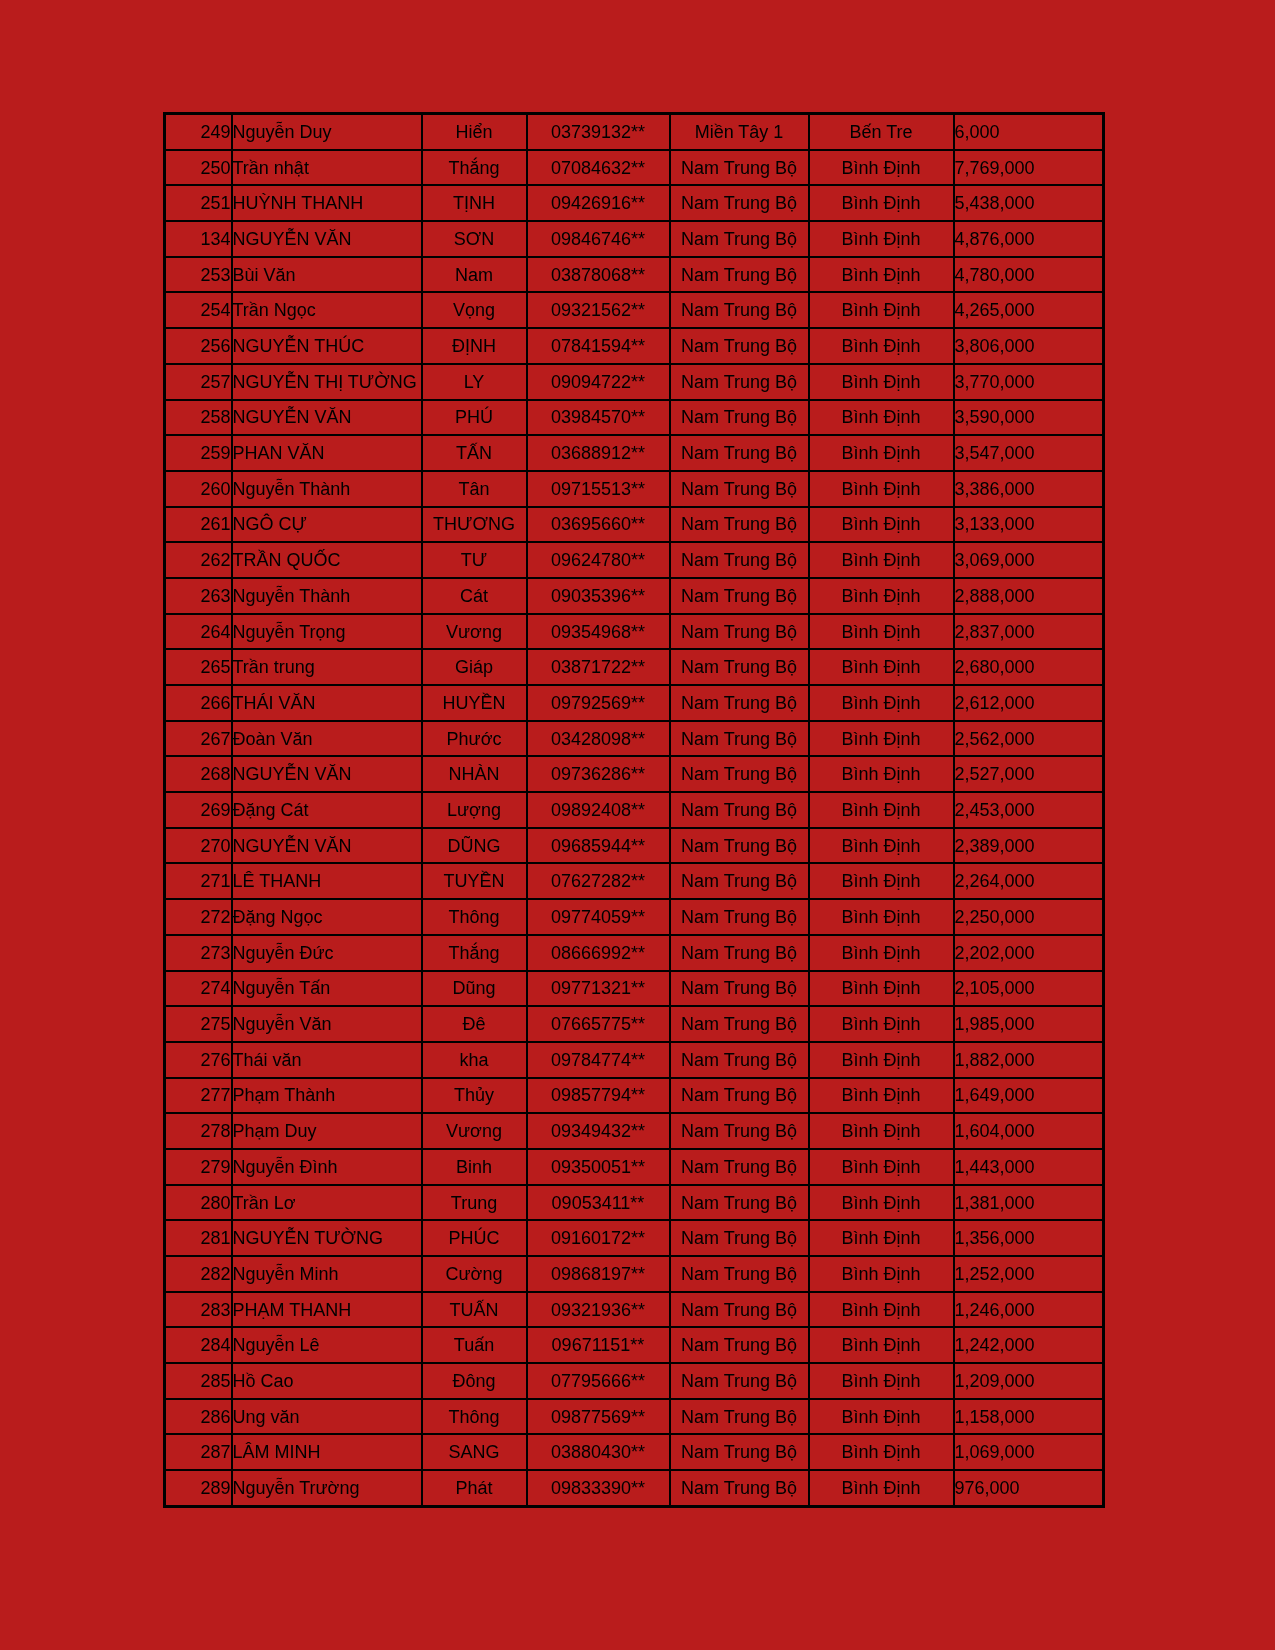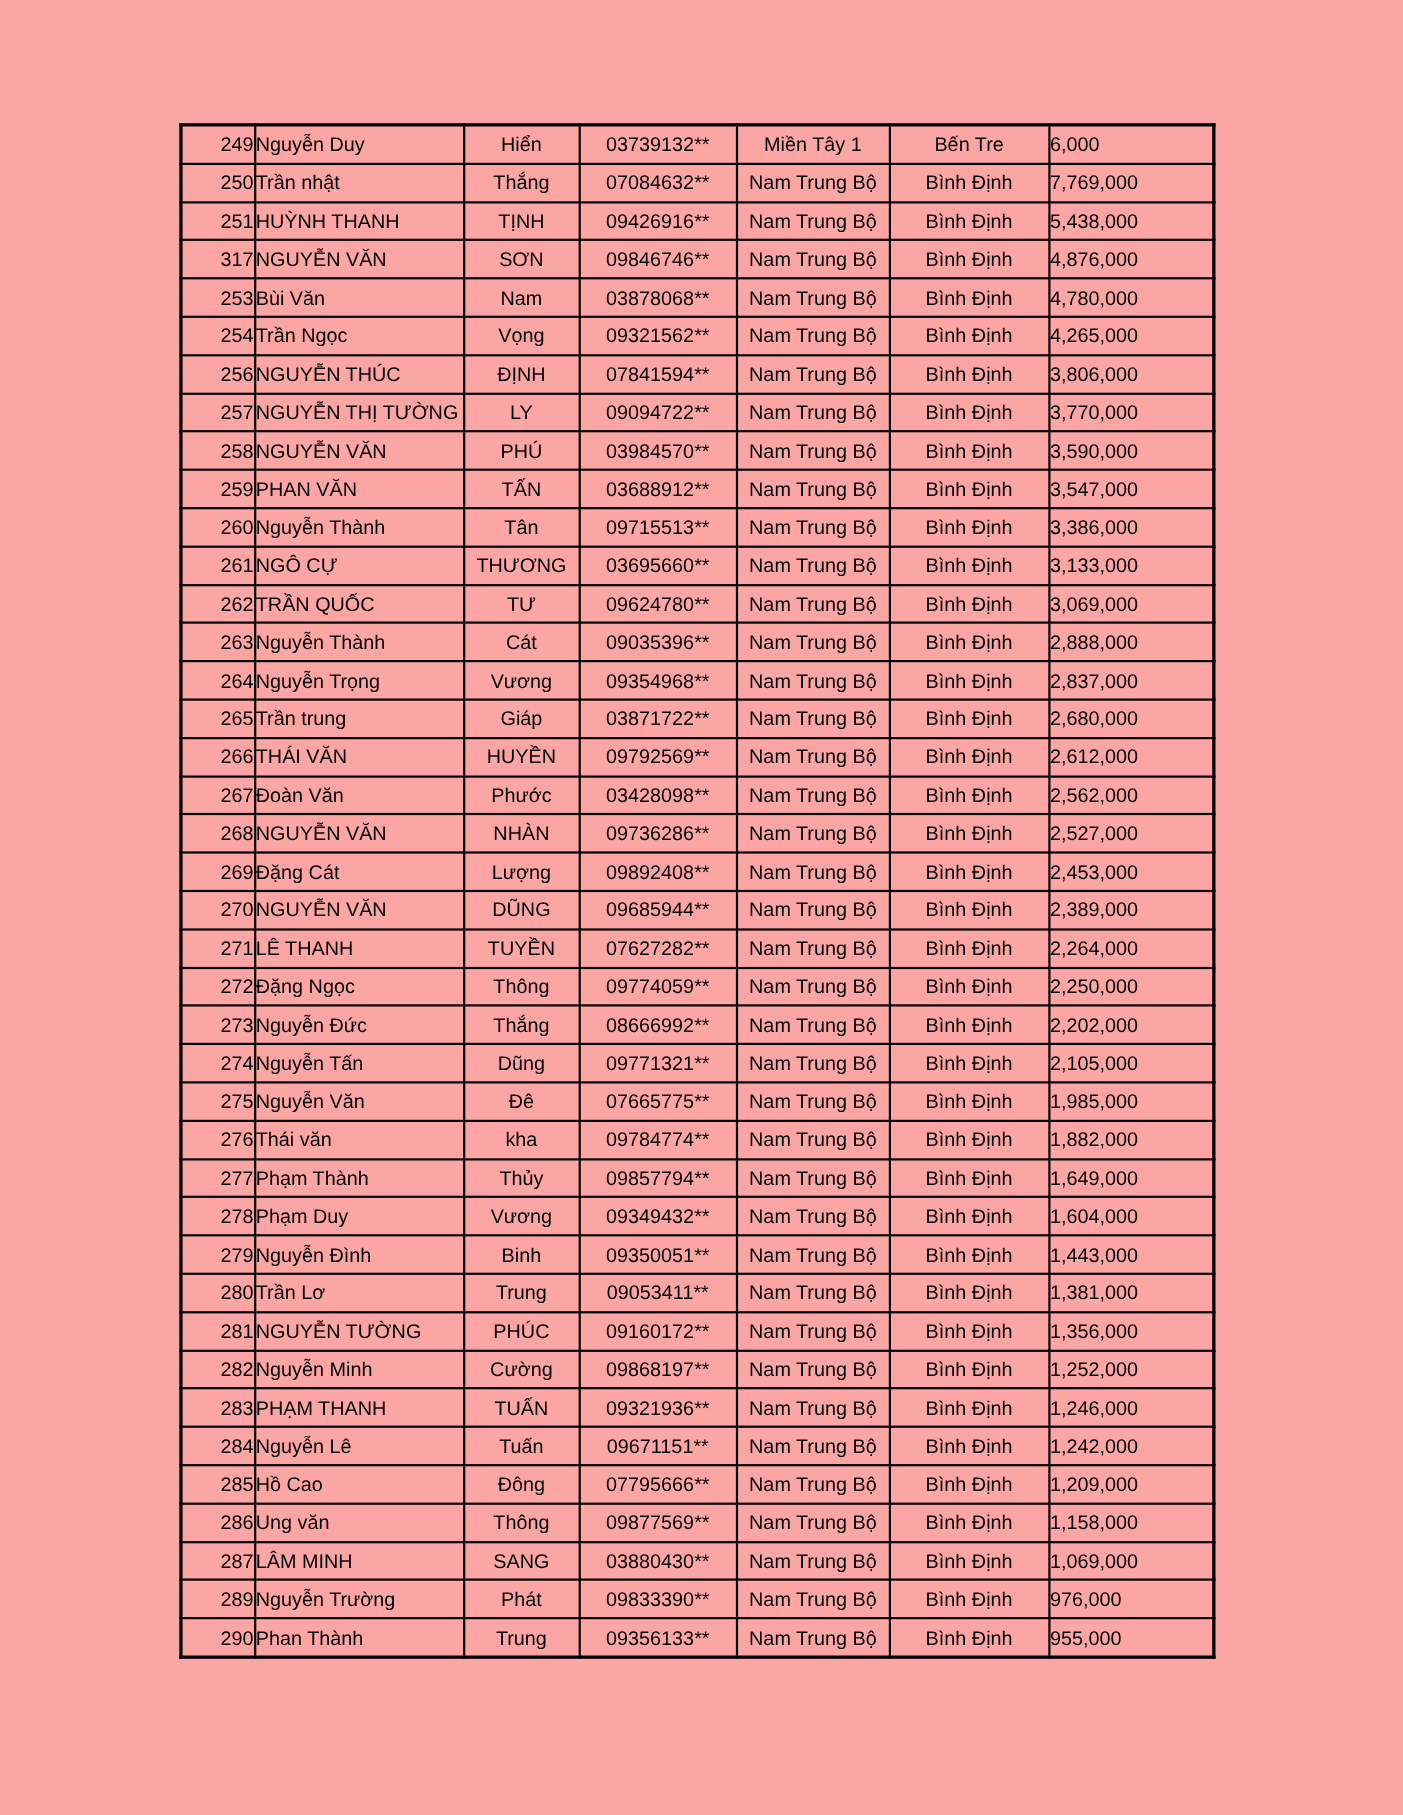--- a/index.html
+++ b/index.html
@@ -10,21 +10,21 @@
   body {
     width: 1275px;
     height: 1650px;
     font-family: "Liberation Sans", sans-serif;
     color: #000000;
   }
   .page {
     position: relative;
     width: 1275px;
     height: 1650px;
-    background: #fca5a5;
+    background: #b91c1c;
     overflow: hidden;
   }
   table.results {
     position: absolute;
     left: 163px;
     top: 112px;
     width: 939px;
     height: 1396px;
     border-collapse: collapse;
     table-layout: fixed;
@@ -96,21 +96,21 @@
           <td class="c-no">251</td>
           <td class="c-first">HUỲNH THANH</td>
           <td class="c-last">TỊNH</td>
           <td class="c-phone">09426916**</td>
           <td class="c-region">Nam Trung Bộ</td>
           <td class="c-province">Bình Định</td>
           <td class="c-amount">5,438,000</td>
         </tr>
 
         <tr>
-          <td class="c-no">317</td>
+          <td class="c-no">134</td>
           <td class="c-first">NGUYỄN VĂN</td>
           <td class="c-last">SƠN</td>
           <td class="c-phone">09846746**</td>
           <td class="c-region">Nam Trung Bộ</td>
           <td class="c-province">Bình Định</td>
           <td class="c-amount">4,876,000</td>
         </tr>
 
         <tr>
           <td class="c-no">253</td>
@@ -457,24 +457,15 @@
         <tr>
           <td class="c-no">289</td>
           <td class="c-first">Nguyễn Trường</td>
           <td class="c-last">Phát</td>
           <td class="c-phone">09833390**</td>
           <td class="c-region">Nam Trung Bộ</td>
           <td class="c-province">Bình Định</td>
           <td class="c-amount">976,000</td>
         </tr>
 
-        <tr>
-          <td class="c-no">290</td>
-          <td class="c-first">Phan Thành</td>
-          <td class="c-last">Trung</td>
-          <td class="c-phone">09356133**</td>
-          <td class="c-region">Nam Trung Bộ</td>
-          <td class="c-province">Bình Định</td>
-          <td class="c-amount">955,000</td>
-        </tr>
       </tbody>
   </table>
 </div>
 
 </body></html>

